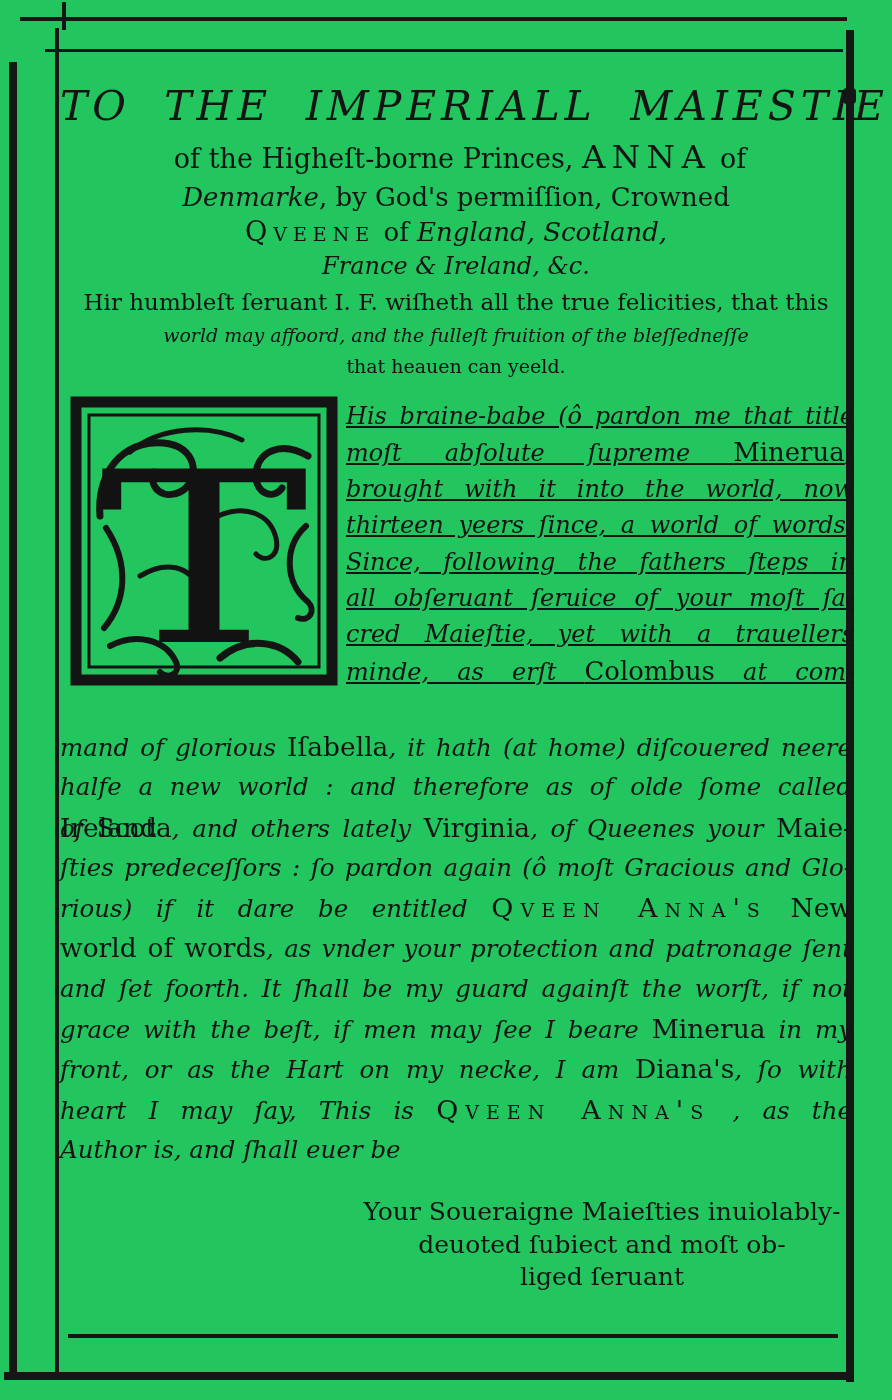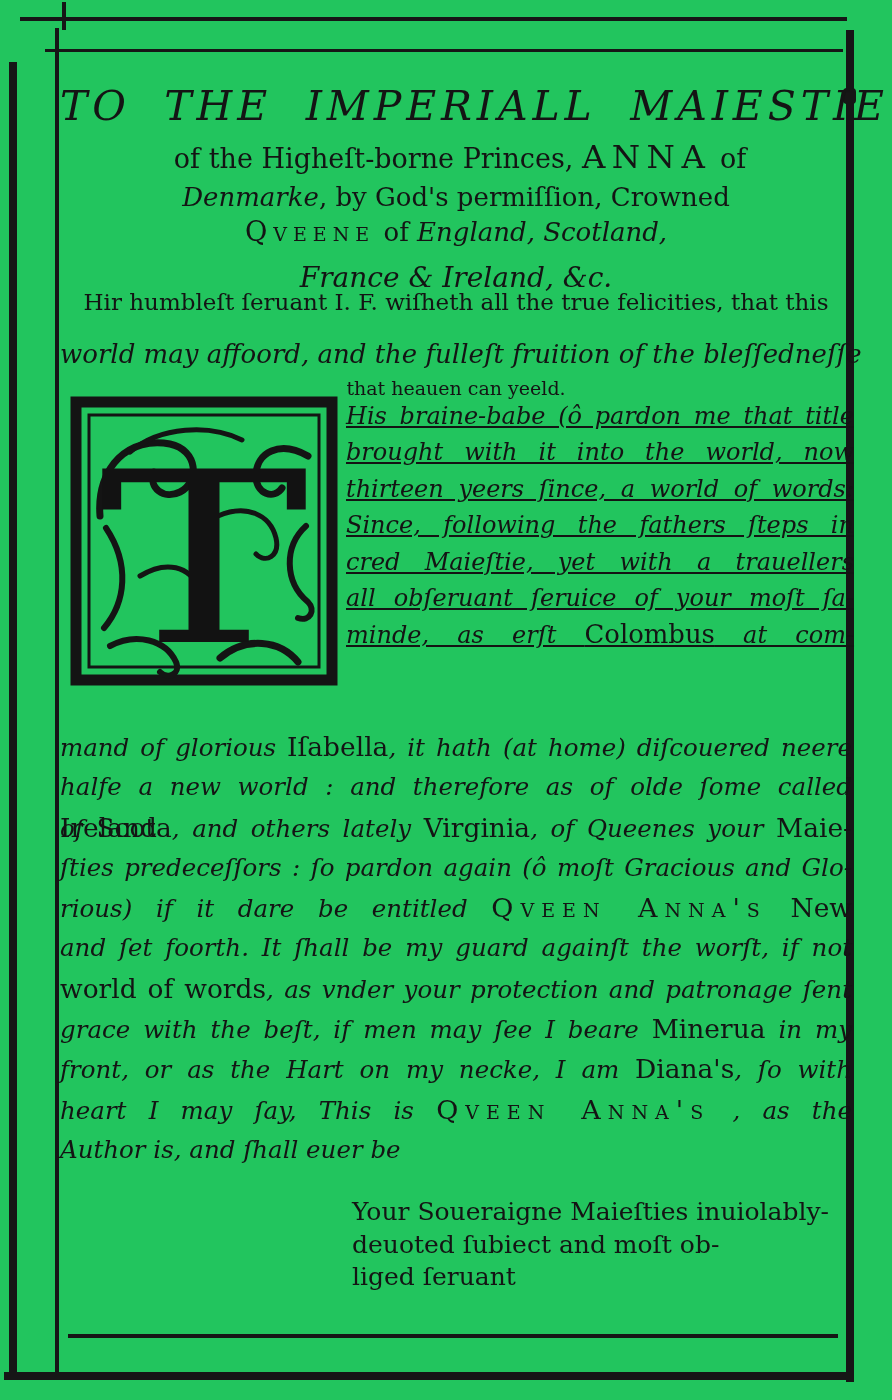--- a/index.html
+++ b/index.html
@@ -10,42 +10,42 @@
     font-family:"DejaVu Serif","Liberation Serif",serif;
   }
   .rule { position:absolute; background:#161616; }
   
   .heading { position:absolute; left:60px; top:84px; width:792px; text-align:center; }
   .h1 { font-style:italic; font-size:41px; letter-spacing:0.12em; word-spacing:0.38em; white-space:nowrap; line-height:1.1; }
   .h2 { font-size:27px; margin-top:7px; line-height:1.35; white-space:nowrap;padding-left:8px; }
   .h2 .an { font-size:1.2em; letter-spacing:0.2em; }
   .h3 { font-size:26px; margin-top:2px; line-height:1.2; white-space:nowrap; }
   .h4 { font-size:26px; margin-top:3px; line-height:1.2; white-space:nowrap; }
-  .h5 { font-style:italic; font-size:28px; margin-top:12px; line-height:1.2; white-space:nowrap; }
+  .h5 { font-style:italic; font-size:24px; margin-top:3px; line-height:1.2; white-space:nowrap; }
   .qh { font-variant:small-caps; letter-spacing:0.22em; font-size:1.05em; }
   .itl { font-style:italic; }
   
   .salutation { position:absolute; left:60px; top:288px; width:792px; text-align:center; }
   .s1 { font-size:23px; line-height:1.25; white-space:nowrap; }
-  .s2 { font-style:italic; font-size:26px; margin-top:21px; line-height:1.25; white-space:nowrap; }
+  .s2 { font-style:italic; font-size:19px; margin-top:7px; line-height:1.25; white-space:nowrap; }
   .s3 { font-size:19px; margin-top:7px; line-height:1.2; white-space:nowrap; }
   
   .dropcap { position:absolute; left:70px; top:396px; width:268px; height:290px; }
   
   .body-right { position:absolute; left:346px; top:398px; width:508px;
                 font-style:italic; font-size:24px; }
   .body-right .line { height:36.4px; line-height:36.4px; text-align:justify; text-align-last:justify;text-decoration:underline; }
   .body-full { position:absolute; left:60px; top:727px; width:792px;
                font-style:italic; font-size:24.5px; }
   .body-full .line { height:40.3px; line-height:40.3px; text-align:justify; text-align-last:justify; }
   .line.noj { text-align-last:left; }
   .rm { font-style:normal; font-size:1.08em; }
   .qn { font-style:normal; font-variant:small-caps; letter-spacing:0.26em; font-size:1.1em; }
   
-  .closing { position:absolute; left:352px; top:1196px; width:500px; }
+  .closing { position:absolute; left:352px; top:1196px; width:500px; text-align:center; }
   .c1,.c2,.c3 { font-size:25px; line-height:1.3; white-space:nowrap; }
   .cname { font-size:33px; line-height:1.15; margin-top:2px;
            font-variant:small-caps; letter-spacing:0.33em; white-space:nowrap; }
 </style>
 </head>
 <body>
 
 <div class="page">
 
   <div class="rule" style="left:20px;  top:17px;   width:827px; height:4px;"></div>
@@ -86,36 +86,37 @@
         <path stroke-width="5" d="M60 56 C 90 30, 140 28, 172 44"></path>
         <path stroke-width="5" d="M148 120 C 176 108, 200 118, 206 142 C 210 160, 196 168, 186 158"></path>
         <path stroke-width="5" d="M70 180 C 96 164, 120 170, 128 192"></path>
       </g>
       <text transform="translate(134,246) scale(1.32,1)" text-anchor="middle" font-size="238" font-family="DejaVu Serif, Liberation Serif, serif" fill="#121212">T</text>
     </svg>
   </div>
 
   <div class="body-right">
       <div class="line"><span>His braine-babe (ô pardon me that title</span></div>
+      <div class="line"><span>moſt abſolute ſupreme </span><span class="rm">Minerua</span><span>)</span></div>
       <div class="line"><span>brought with it into the world, now</span></div>
       <div class="line"><span>thirteen yeers ſince, a world of words:</span></div>
       <div class="line"><span>Since, following the fathers ſteps in</span></div>
+      <div class="line"><span>all obſeruant ſeruice of your moſt ſa-</span></div>
       <div class="line"><span>cred Maieſtie, yet with a trauellers</span></div>
-      <div class="line"><span>all obſeruant ſeruice of your moſt ſa-</span></div>
       <div class="line"><span>minde, as erſt </span><span class="rm">Colombus</span><span> at com-</span></div>
     </div>
 
   <div class="body-full">
       <div class="line"><span>mand of glorious </span><span class="rm">Iſabella</span><span>, it hath (at home) diſcouered neere</span></div>
       <div class="line"><span>halfe a new world : and therefore as of olde ſome called </span><span class="rm">Ireland</span></div>
       <div class="line"><span>of </span><span class="rm">Scota</span><span>, and others lately </span><span class="rm">Virginia</span><span>, of Queenes your </span><span class="rm">Maie-</span></div>
       <div class="line"><span>ſties predeceſſors : ſo pardon again (ô moſt Gracious and Glo-</span></div>
       <div class="line"><span>rious) if it dare be entitled </span><span class="qn">Qveen Anna's</span><span> </span><span class="rm">New</span></div>
+      <div class="line"><span class="rm">world of words</span><span>, as vnder your protection and patronage ſent</span></div>
       <div class="line"><span>and ſet foorth. It ſhall be my guard againſt the worſt, if not</span></div>
-      <div class="line"><span class="rm">world of words</span><span>, as vnder your protection and patronage ſent</span></div>
       <div class="line"><span>grace with the beſt, if men may ſee I beare </span><span class="rm">Minerua</span><span> in my</span></div>
       <div class="line"><span>front, or as the Hart on my necke, I am </span><span class="rm">Diana's</span><span>, ſo with</span></div>
       <div class="line"><span>heart I may ſay, This is </span><span class="qn">Qveen Anna's</span><span> , as the</span></div>
       <div class="line noj"><span>Author is, and ſhall euer be</span></div>
     </div>
 
   <div class="closing">
     <div class="c1">Your Soueraigne Maieſties inuiolably-</div>
     <div class="c2">deuoted ſubiect and moſt ob-</div>
     <div class="c3">liged ſeruant</div>

